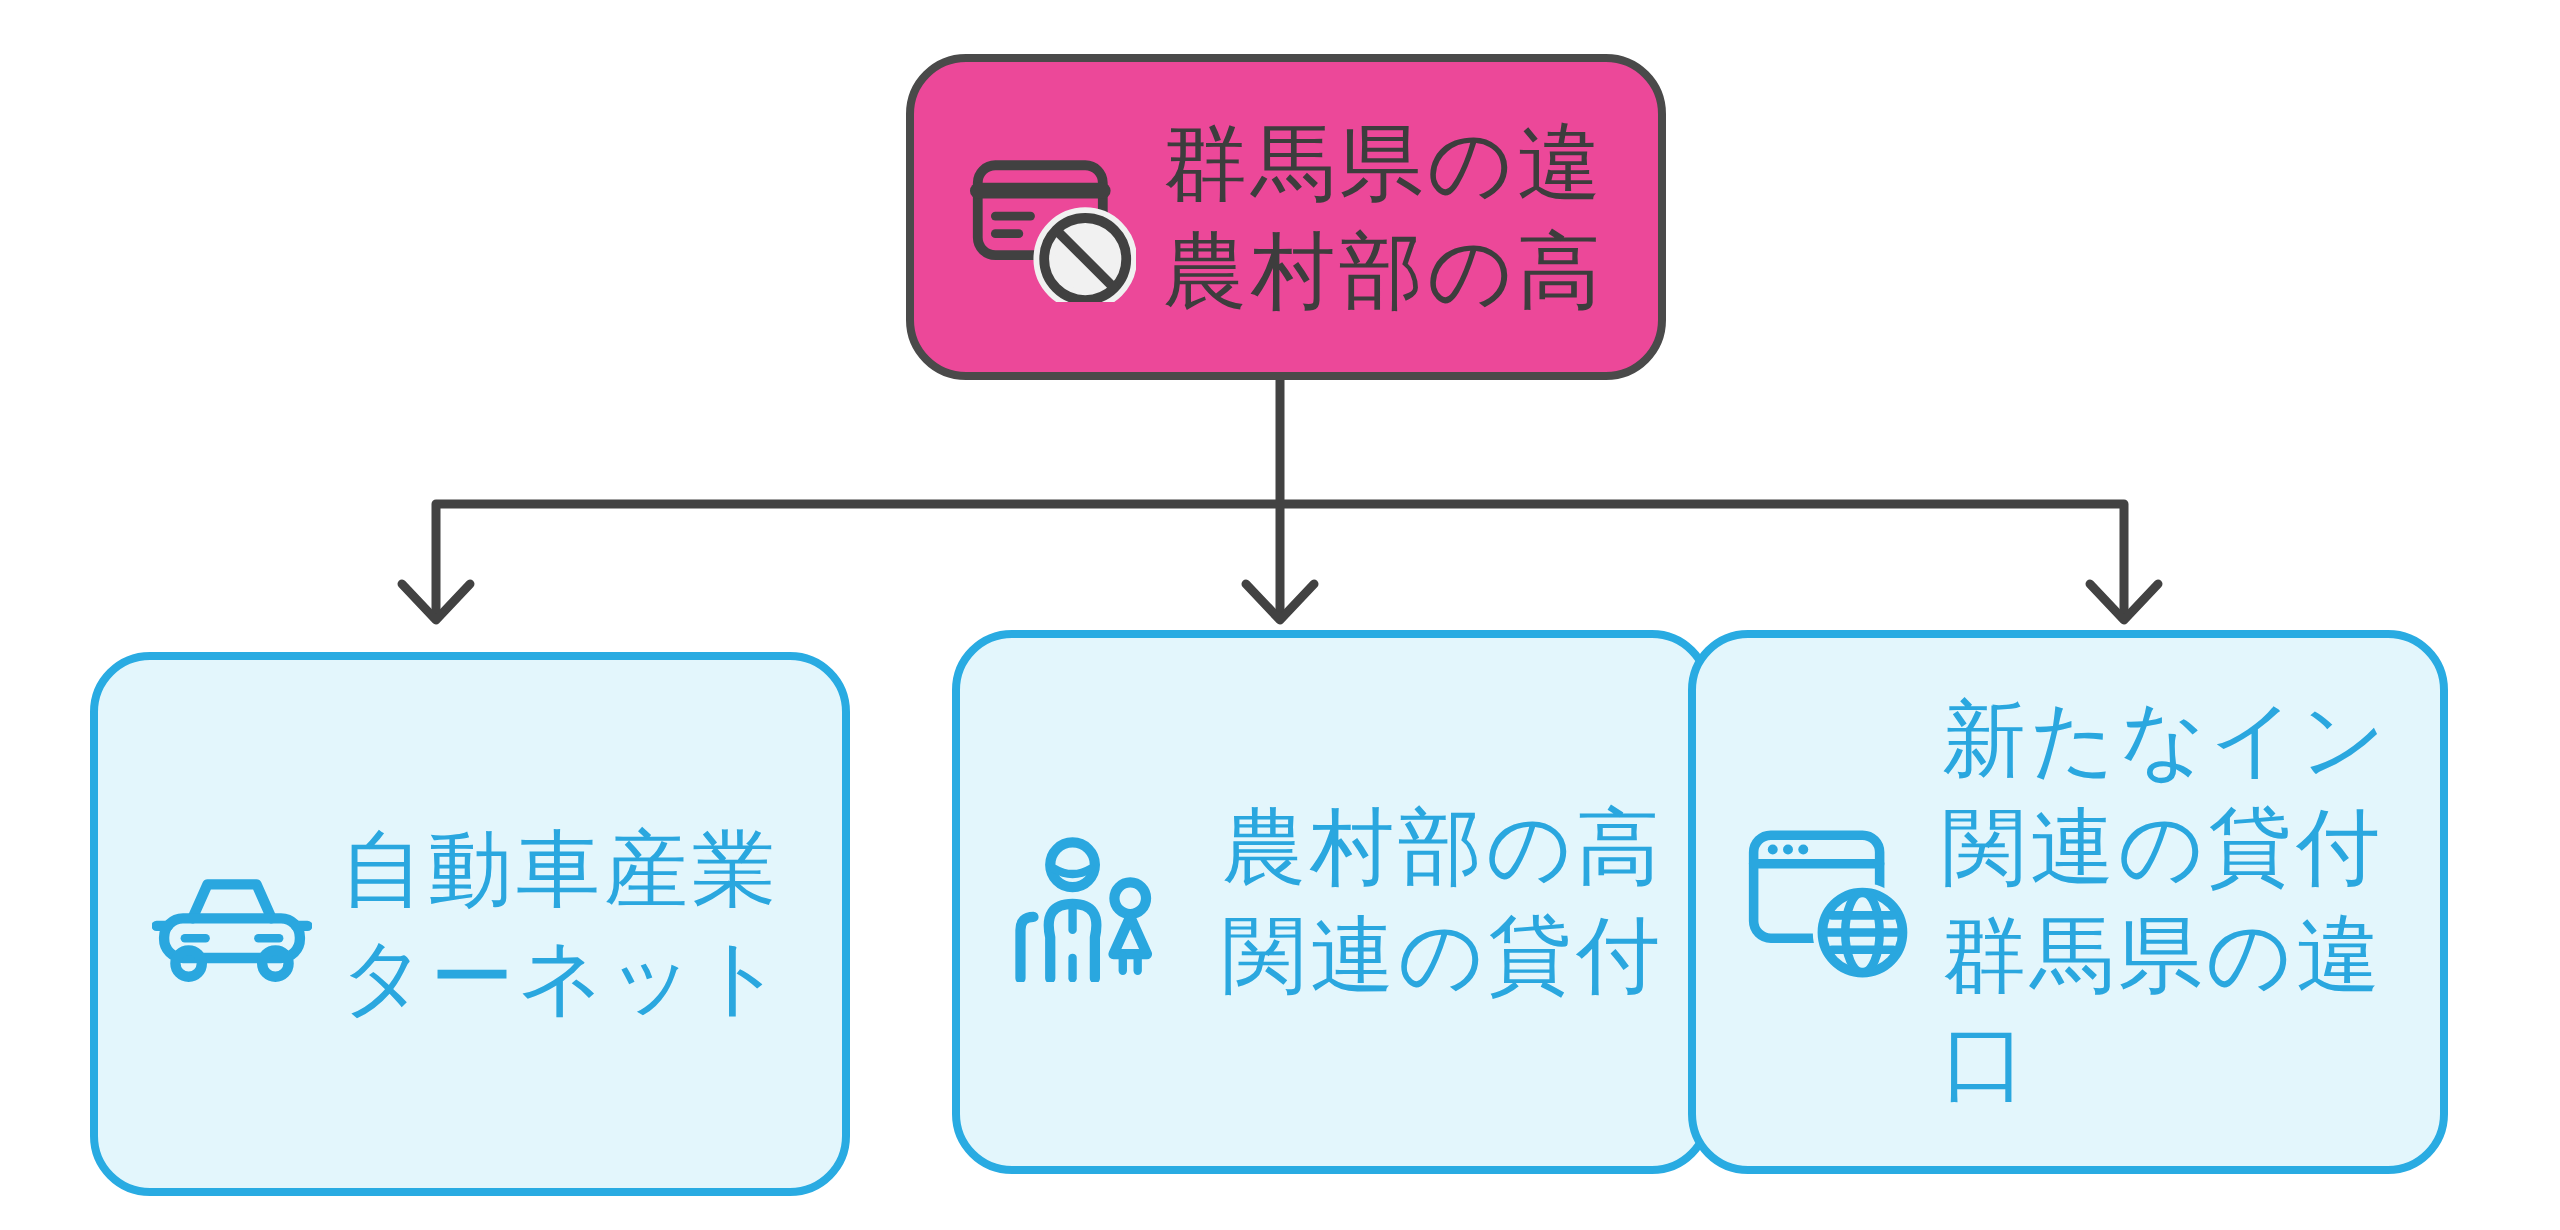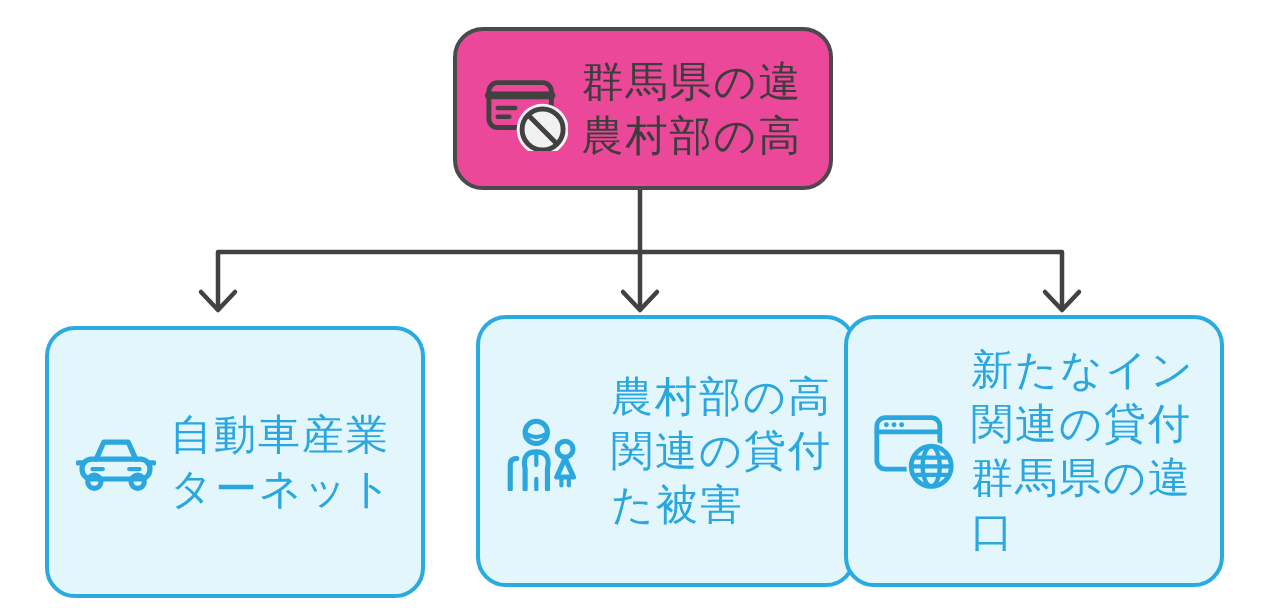--- a/index.html
+++ b/index.html
@@ -95,21 +95,20 @@
         <line x1="39" y1="73" x2="39" y2="84" stroke-width="4.5"></line>
         <circle cx="70" cy="41" r="8.5"></circle>
         <path d="M70 51 L61 71 H79 Z"></path>
         <line x1="66" y1="72" x2="66" y2="80" stroke-width="4.5"></line>
         <line x1="74" y1="72" x2="74" y2="80" stroke-width="4.5"></line>
       </g>
     </svg>
     <div class="label">
       <div class="line">農村部の高</div>
       <div class="line">関連の貸付</div>
-      <div class="line">た被害</div>
     </div>
   </div>
 
   <div class="node child child-2">
     <svg class="icon" width="84" height="76" viewBox="0 0 88 78">
       <g stroke="#2aa7df" stroke-width="5" fill="none" stroke-linecap="round">
         <rect x="4" y="4" width="66" height="54" rx="9"></rect>
         <line x1="4" y1="19" x2="70" y2="19"></line>
       </g>
       <g fill="#2aa7df" stroke="none">

